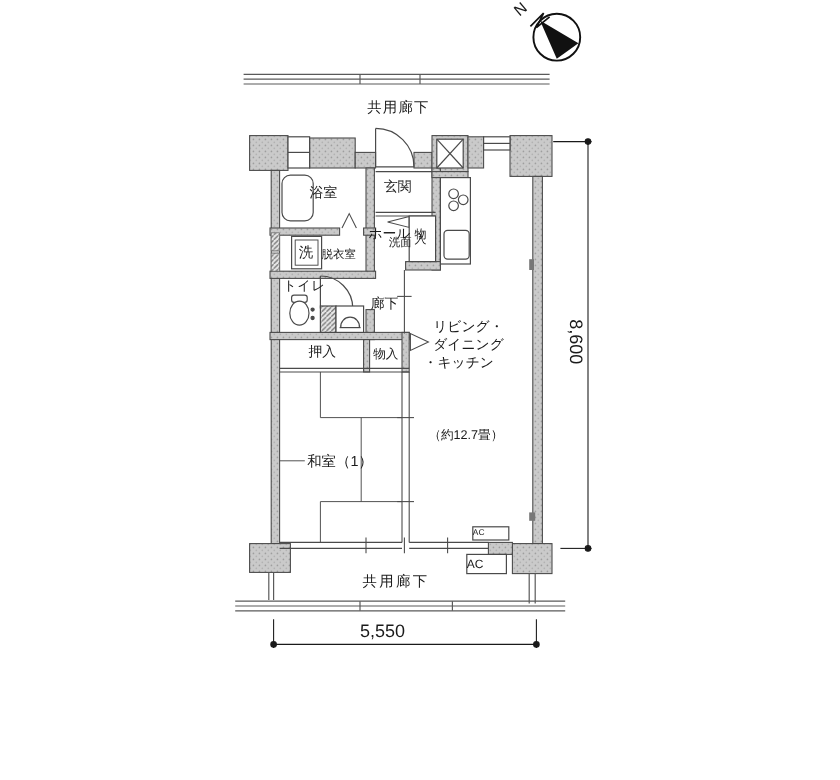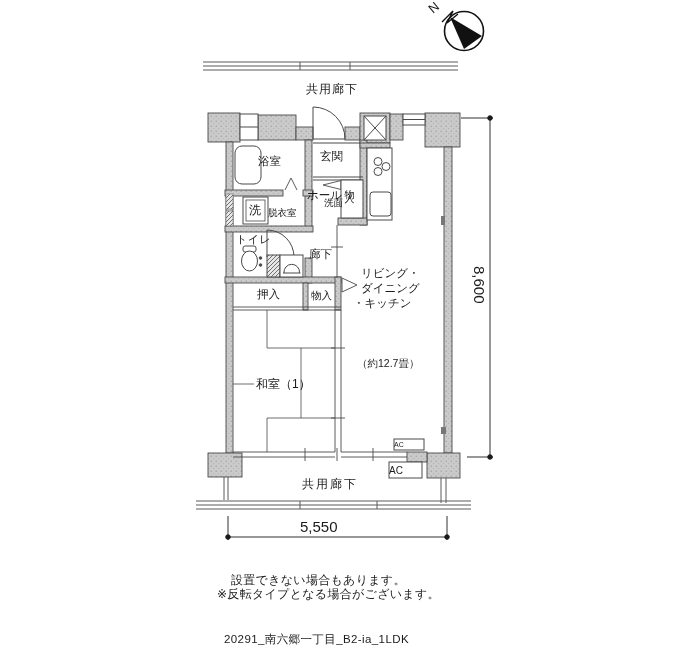--- a/index.html
+++ b/index.html
@@ -236,18 +236,15 @@
 <div class="lbl" style="left:256px;top:378px;font-size:12px;">和室（1）</div>
 
 <div class="lbl sz12" style="left:302px;top:478px;letter-spacing:2px;">共用廊下</div>
 
 <div class="lbl ctr" style="left:394px;top:441px;width:30px;font-size:7px;">AC</div>
 <div class="lbl ctr" style="left:389px;top:466px;width:33px;font-size:10px;">AC</div>
 
 <div class="dim ctr" style="left:300px;top:518px;width:75px;">5,550</div>
 <div class="dim" style="left:488px;top:266px;transform:rotate(90deg);transform-origin:left top;">8,600</div>
 
-<div class="note-line" style="left:231px;top:572px;">設置できない場合もあります。</div>
-<div class="note-line" style="left:217px;top:586px;">※反転タイプとなる場合がございます。</div>
-
-<div class="lbl" style="left:224px;top:634px;font-size:11.5px;letter-spacing:0.4px;">20291_南六郷一丁目_B2-ia_1LDK</div>
+
 
 </div>
 
 </body></html>

